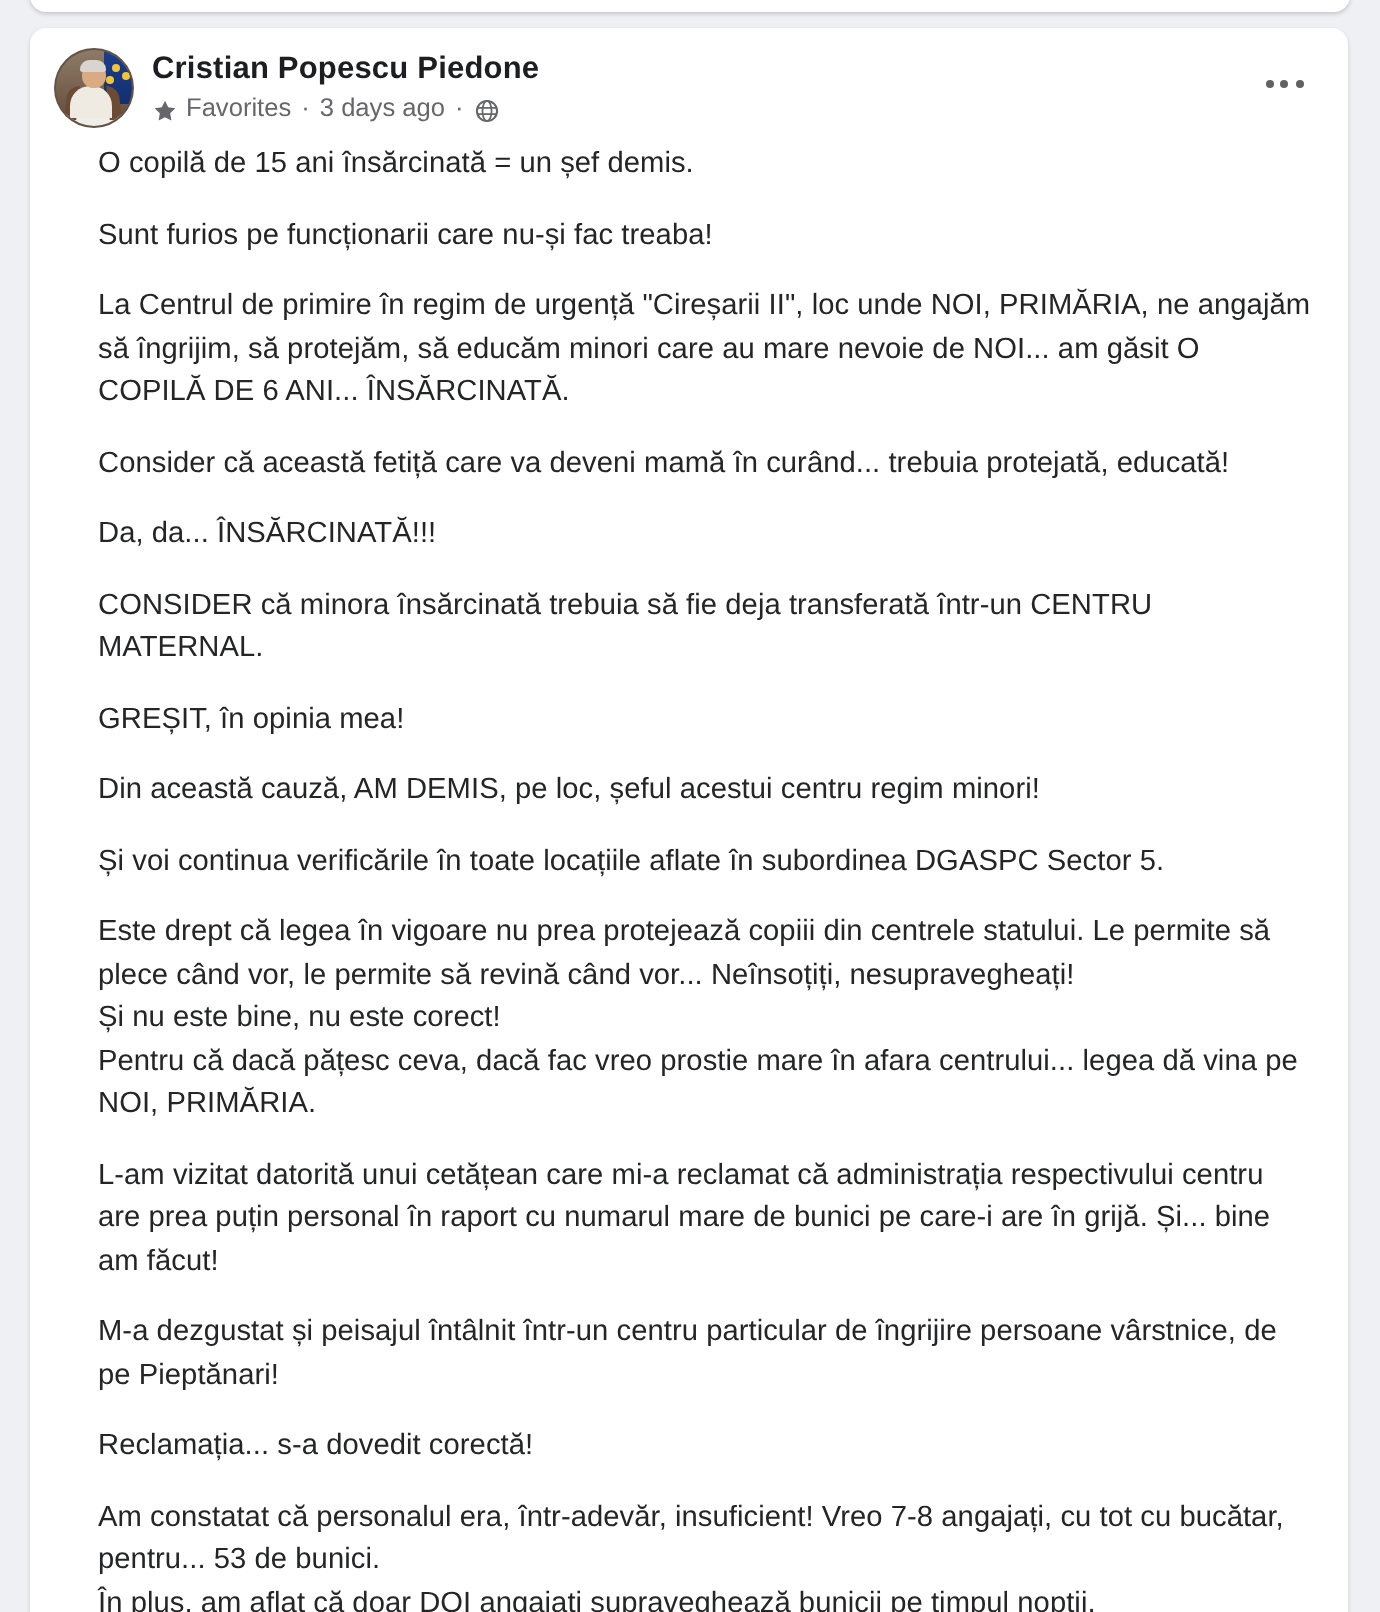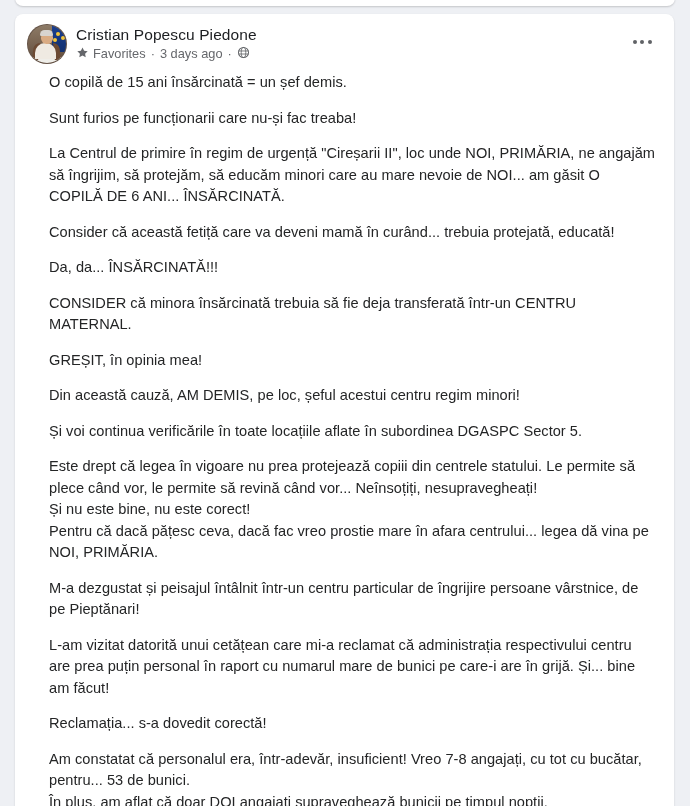--- a/index.html
+++ b/index.html
@@ -75,30 +75,30 @@
 
   .header-meta {
     margin-left: 9px;
     padding-top: 1px;
     flex: 1 1 auto;
     min-width: 0;
   }
 
   .author-name {
     font-size: 15.5px;
-    font-weight: 400;
+    font-weight: 700;
     color: #1c1e21;
     letter-spacing: 0.1px;
     line-height: 19px;
     white-space: nowrap;
   }
 
   .meta-row {
     display: flex;
-    align-items: flex-start;
+    align-items: flex-end;
     gap: 4px;
     margin-top: 2px;
     font-size: 12.8px;
     color: #65676b;
     line-height: 16px;
     white-space: nowrap;
   }
   .meta-row .sep { color: #65676b; padding: 0 1px; }
   .star-icon { display:inline-block; line-height:0; position:relative; top:0px; }
   .star-icon svg, .globe-icon svg { display:block; }
@@ -198,22 +198,22 @@
       <p class="para">La Centrul de primire în regim de urgență "Cireșarii II", loc unde NOI, PRIMĂRIA, ne angajăm să îngrijim, să protejăm, să educăm minori care au mare nevoie de NOI... am găsit O COPILĂ DE 6 ANI... ÎNSĂRCINATĂ.</p>
       <p class="para">Consider că această fetiță care va deveni mamă în curând... trebuia protejată, educată!</p>
       <p class="para">Da, da... ÎNSĂRCINATĂ!!!</p>
       <p class="para">CONSIDER că minora însărcinată trebuia să fie deja transferată într-un CENTRU MATERNAL.</p>
       <p class="para">GREȘIT, în opinia mea!</p>
       <p class="para">Din această cauză, AM DEMIS, pe loc, șeful acestui centru regim minori!</p>
       <p class="para">Și voi continua verificările în toate locațiile aflate în subordinea DGASPC Sector 5.</p>
       <p class="para">Este drept că legea în vigoare nu prea protejează copiii din centrele  statului. Le permite să plece când vor, le permite să revină când vor... Neînsoțiți, nesupravegheați!
 Și nu este bine, nu este corect!
 Pentru că dacă pățesc ceva, dacă fac vreo prostie mare în afara centrului...  legea dă vina pe NOI, PRIMĂRIA.</p>
+      <p class="para">L-am vizitat datorită unui cetățean care mi-a reclamat că administrația respectivului centru are prea puțin personal în raport cu numarul mare de bunici pe care-i are în grijă. Și... bine am făcut!</p>
       <p class="para">M-a dezgustat și peisajul întâlnit într-un centru particular de îngrijire persoane vârstnice, de pe Pieptănari!</p>
-      <p class="para">L-am vizitat datorită unui cetățean care mi-a reclamat că administrația respectivului centru are prea puțin personal în raport cu numarul mare de bunici pe care-i are în grijă. Și... bine am făcut!</p>
       <p class="para">Reclamația... s-a dovedit corectă!</p>
       <p class="para">Am constatat că personalul era, într-adevăr, insuficient! Vreo 7-8 angajați, cu tot cu bucătar, pentru... 53 de bunici.
 În plus, am aflat că doar DOI angajați supraveghează bunicii pe timpul nopții.</p>
 
     </div>
 
   </div>
 </div>
 
 </body></html>

